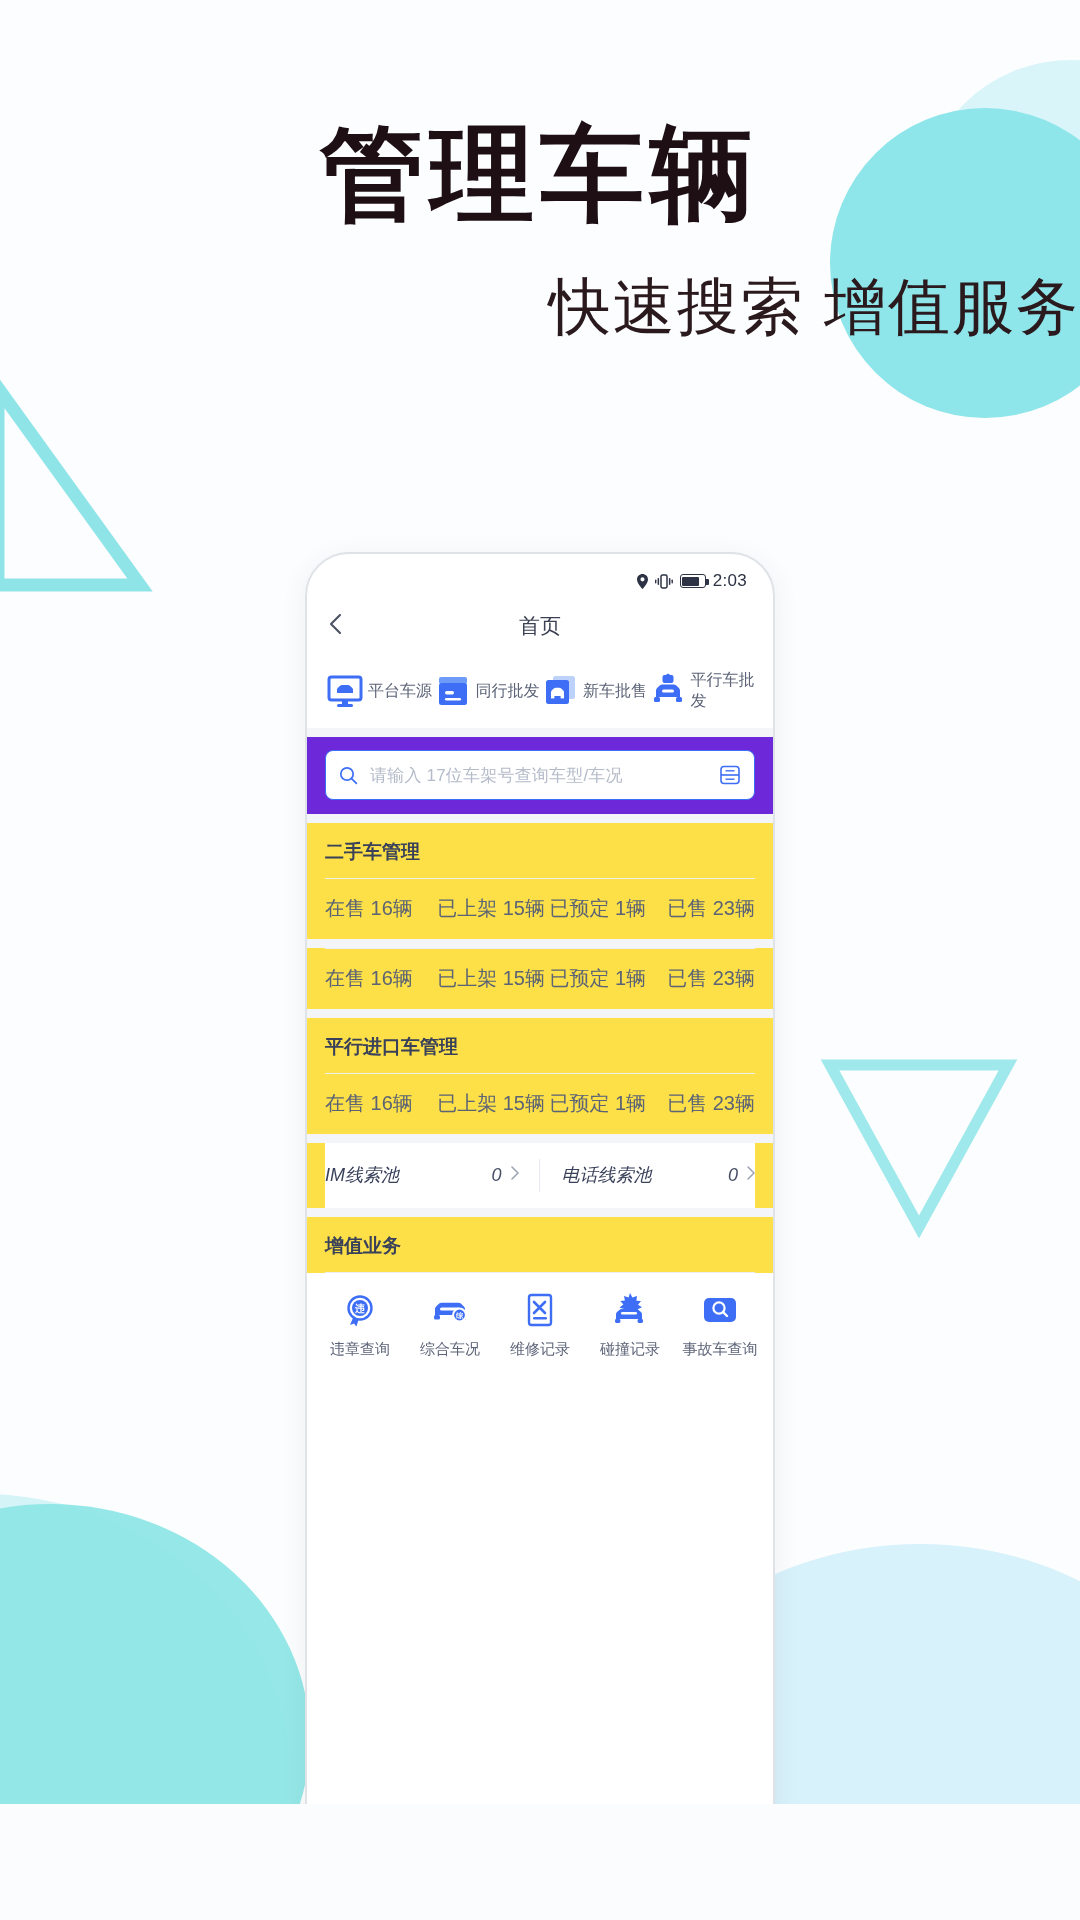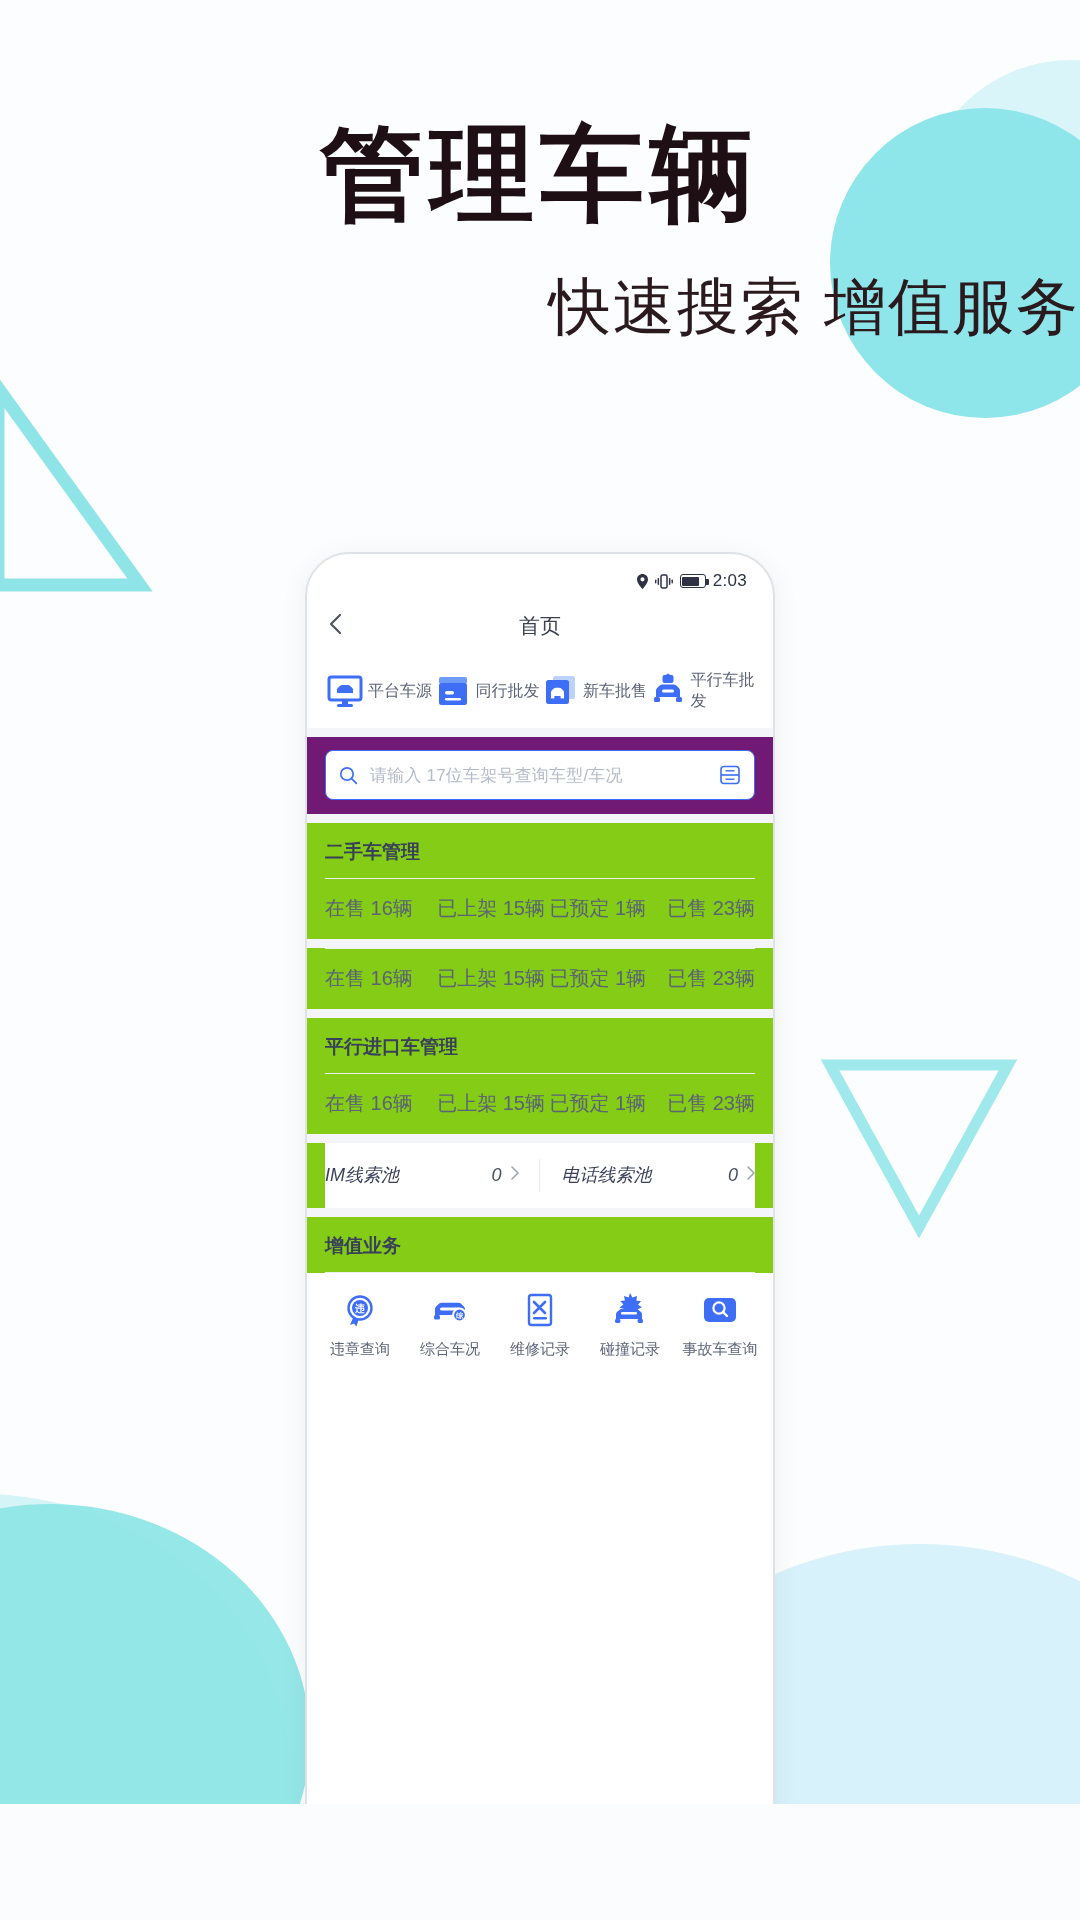--- a/index.html
+++ b/index.html
@@ -117,32 +117,32 @@
   .quick-item {
     flex: 1; display: flex; flex-direction: row;
     align-items: center; gap: 3px; cursor: pointer;
   }
   .quick-label { font-size: 16px; color: #5d6478; }
   .qi-box { width: 40px; height: 40px; position: relative; }
 
   .sep { height: 9px; background: #f3f5f8; }
 
   
-  .search-wrap { padding: 13px 18px 14px; background:#701a75; }
+  .search-wrap { padding: 13px 18px 14px; background:#6d28d9; }
   .search-box {
     height: 50px; border: 1.6px solid #3d6ef5; border-radius: 8px;
     display: flex; align-items: center; padding: 0 13px; gap: 12px;
     background: #fff;
   }
   .search-ph { flex: 1; font-size: 17px; color: #b4bbc9; letter-spacing:.2px;}
   .scan-ico { width: 22px; height: 22px; }
   .mag { width: 19px; height: 19px; }
 
   
-  .section { background: #84cc16; padding: 0 18px; }
+  .section { background: #fde047; padding: 0 18px; }
   .sec-title {
     font-size: 19px; color: #39405a; font-weight: 600;
     padding: 16px 0 13px;
   }
   .hr { height: 1px; background: #eceff3; }
   .stat-row {
     display: flex; padding: 16px 0 17px;
   }
   .stat-cell { flex: 1; font-size: 20px; color: #5b6375; white-space: nowrap; }
   .stat-cell .num { color: #5b6375; }

